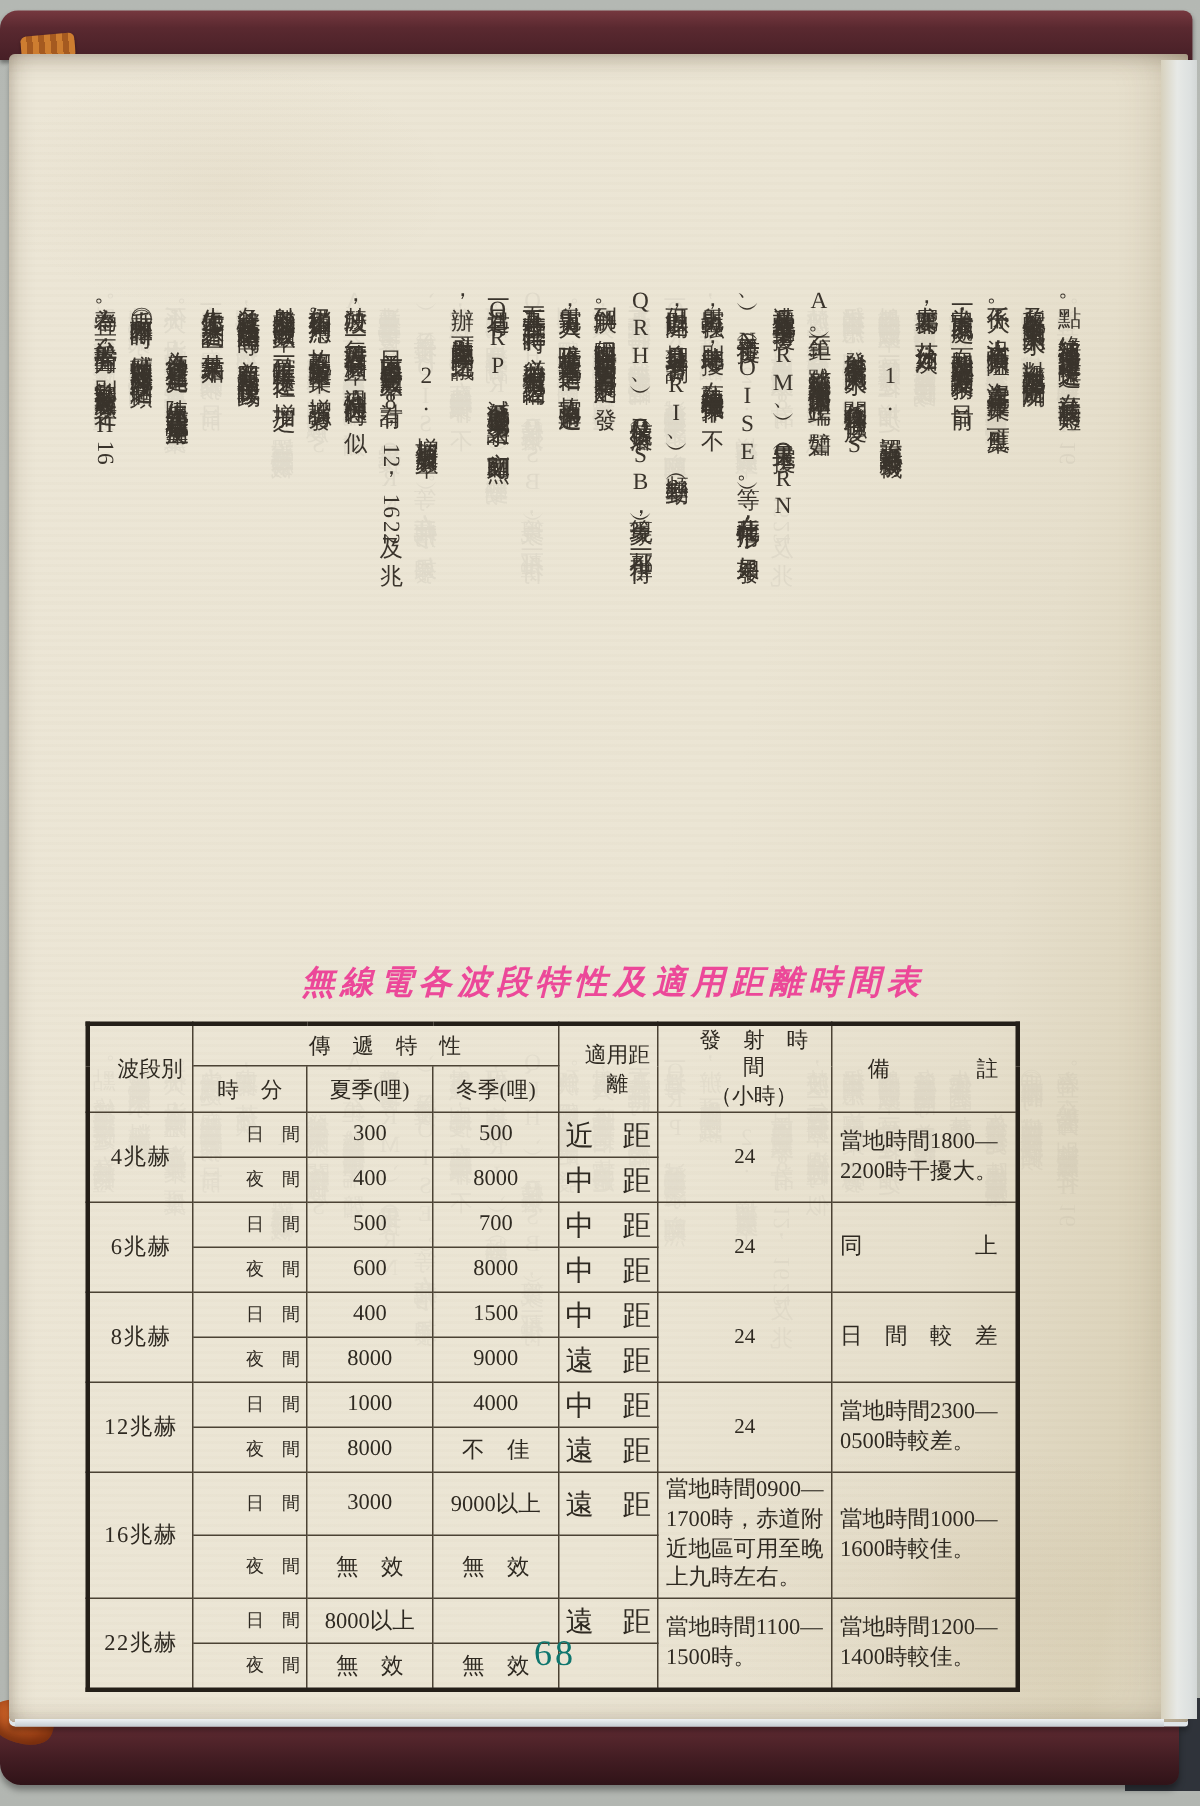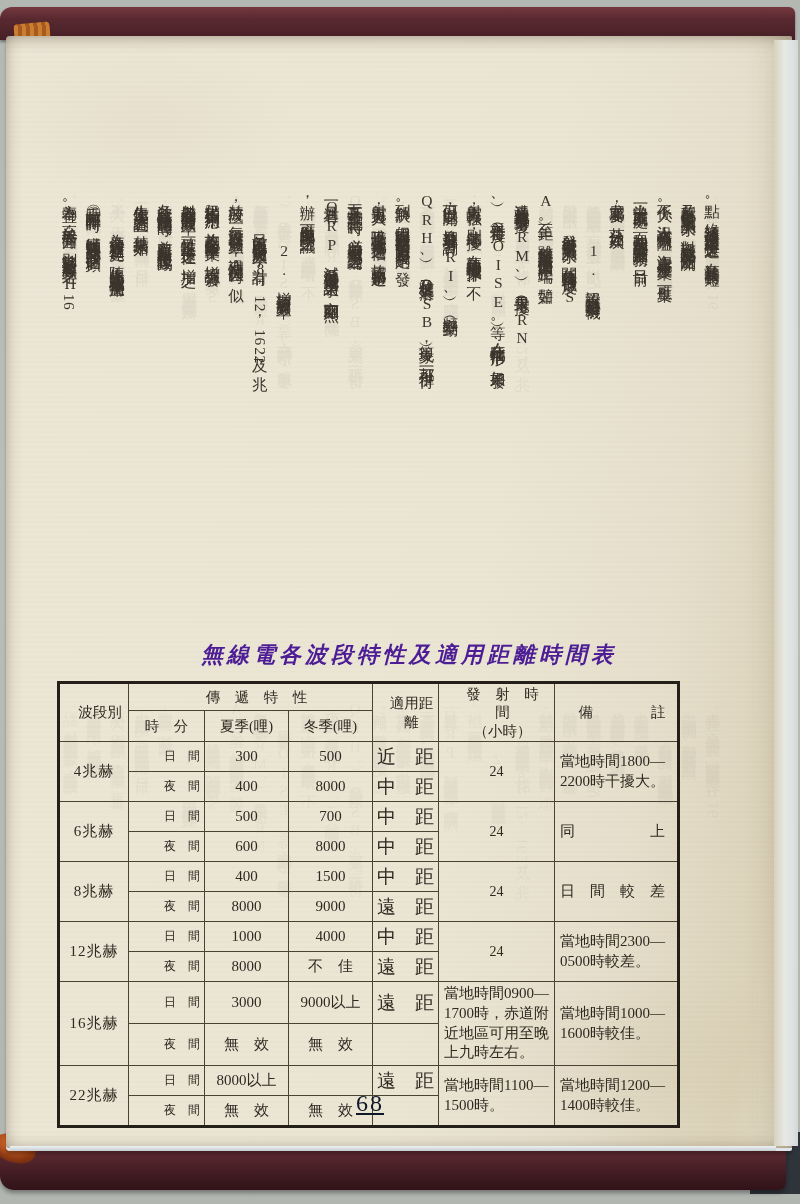--- a/index.html
+++ b/index.html
@@ -69,21 +69,21 @@
   .ind2{text-indent:50px;}
   .rot{text-orientation:mixed;letter-spacing:.5px;}
   .ghost{
     z-index:1;opacity:.05;color:#222;transform:scaleX(-1);filter:blur(.5px);
   }
   .ghost2{top:700px;height:380px;overflow:hidden;opacity:.035;}
   
   .red-title{
     position:absolute;left:98px;top:640px;width:622px;z-index:3;
     text-align:center;font-size:22px;letter-spacing:4px;font-weight:600;
-    color:#4c1d95;font-style:italic;
+    color:#ec4899;font-style:italic;
   }
   
   table.band-table{
     position:absolute;left:57px;top:681px;width:620px;z-index:3;
     border-collapse:collapse;table-layout:fixed;color:#2e2921;
     border:3px solid #241f18;
   }
   .band-table th,.band-table td{
     border:1px solid #4b4234;padding:1px 4px;font-weight:normal;
     overflow:hidden;vertical-align:middle;
@@ -95,21 +95,21 @@
   td.band{text-align:center;font-size:15px;letter-spacing:1px;}
   td.tod{text-align:right;font-size:12px;}
   td.cnum{text-align:center;font-size:15px;}
   td.dist{text-align:center;font-size:19px;}
   td.tx-c{text-align:center;font-size:14px;}
   td.tx-l,td.remark{font-size:15px;line-height:1.32;text-align:left;padding:2px 5px;}
   th.txh div{line-height:1.25;}
   
   .page-num{
     position:absolute;left:338px;top:1090px;width:64px;z-index:3;
-    text-align:center;font-size:24px;letter-spacing:2px;color:#0f172a;text-decoration:underline;
+    text-align:center;font-size:24px;letter-spacing:2px;color:#0f766e;
   }
 </style>
 </head>
 <body>
 
 <div class="cover-top"></div>
 <div class="headband"></div>
 <div class="dark-corner"></div>
 <div class="cover-bottom"></div>
 <div class="tassel"></div>

